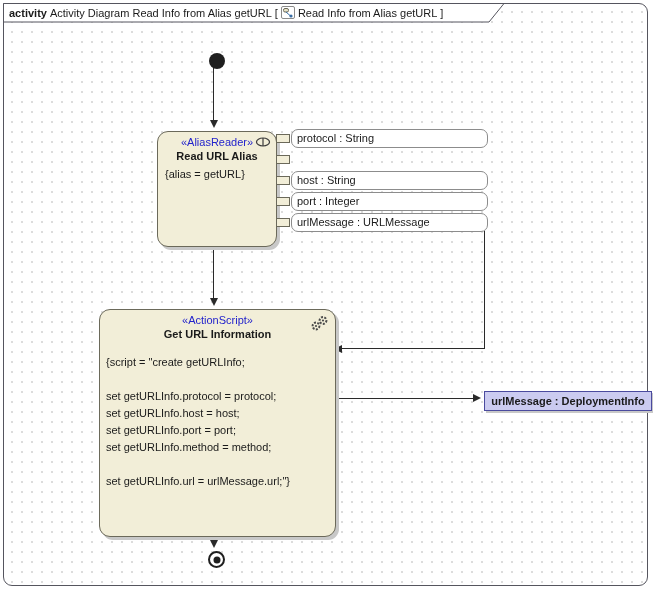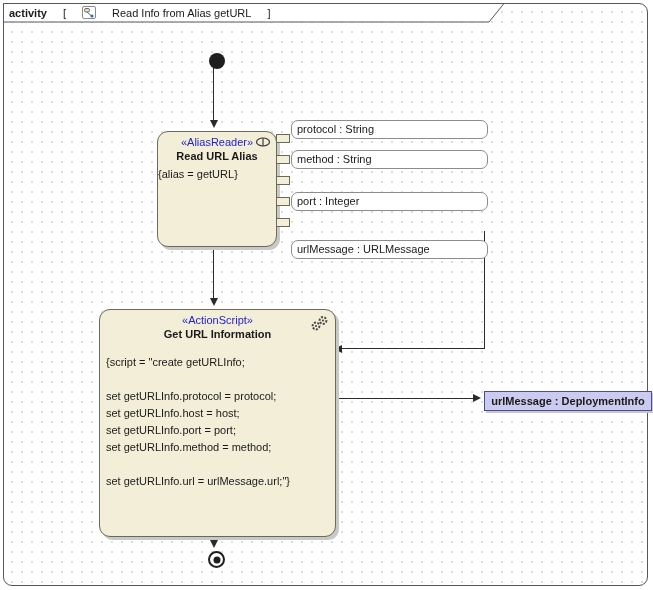--- a/index.html
+++ b/index.html
@@ -15,21 +15,21 @@
     border:1px solid #55555E;
     border-radius:0 9px 9px 9px;
     background-color:#FFFFFF;
     background-image:radial-gradient(circle, #DCDCDC 1px, transparent 1.2px);
     background-size:10px 10px;
     background-position:3px 3px;
   }
   .frame-tab { position:absolute; left:3px; top:3px; width:502px; height:20px; }
   .tab-text {
     position:absolute; left:6px; top:0; height:19px;
-    display:flex; align-items:center; gap:16px; white-space:nowrap;
+    display:flex; align-items:center; gap:3px; white-space:nowrap;
   }
   .kw { font-weight:bold; }
   .edge { position:absolute; background:#2A2A2A; }
   .arrow { position:absolute; width:0; height:0; }
   .arrow.down  { border-left:4px solid transparent; border-right:4px solid transparent; border-top:8px solid #2A2A2A; }
   .arrow.left  { border-top:4px solid transparent; border-bottom:4px solid transparent; border-right:8px solid #2A2A2A; }
   .arrow.right { border-top:4px solid transparent; border-bottom:4px solid transparent; border-left:8px solid #2A2A2A; }
   .initial-node {
     position:absolute; left:205px; top:49px; width:16px; height:16px;
     background:#1F1F1F; border-radius:50%;
@@ -44,21 +44,21 @@
   }
   .action-node {
     position:absolute; box-sizing:border-box;
     background:#F2EED8; border:1px solid #6B695A; border-radius:11px;
     box-shadow:3px 3px 0 #C8C8C8;
   }
   .node1 { left:153px; top:127px; width:120px; height:116px; }
   .node2 { left:95px;  top:305px; width:237px; height:228px; }
   .stereotype { text-align:center; color:#2222CC; margin-top:4px; }
   .node-name  { text-align:center; font-weight:bold; margin-top:2px; }
-  .node1-body { margin-top:6px; padding-left:0; }
+  .node1-body { margin-top:6px; padding-left:7px; }
   .node2-body { position:absolute; left:6px; top:44px; right:3px; }
   .script-line { height:17px; line-height:17px; white-space:nowrap; overflow:hidden; }
   .corner-icon { position:absolute; right:5px; top:5px; }
   .pin {
     position:absolute; left:272px; width:14px; height:9px; box-sizing:border-box;
     background:#F2EED8; border:1px solid #6B695A;
   }
   .pin-label {
     position:absolute; left:287px; width:197px; height:19px; box-sizing:border-box;
     background:#FFFFFF; border:1px solid #8C8C8C; border-radius:7px;
@@ -85,24 +85,24 @@
   <div class="edge" style="left:480px; top:227px; width:1px; height:118px;"></div>
   <div class="edge" style="left:337px; top:344px; width:144px; height:1px;"></div>
   <div class="arrow left" style="left:330px; top:341px;"></div>
 
   <div class="edge" style="left:330px; top:394px; width:140px; height:1px;"></div>
   <div class="arrow right" style="left:469px; top:390px;"></div>
 
   <div class="edge" style="left:209px; top:478px; width:1px; height:58px;"></div>
   <div class="arrow down" style="left:206px; top:536px;"></div>
 
-  <div class="pin-label" style="top:116px;">protocol : String</div>
-  <div class="pin-label" style="top:146px;">method : String</div>
+  <div class="pin-label" style="top:125px;">protocol : String</div>
+  <div class="pin-label" style="top:167px;">host : String</div>
   <div class="pin-label" style="top:188px;">port : Integer</div>
-  <div class="pin-label" style="top:209px;margin-top:27px;">urlMessage : URLMessage</div>
+  <div class="pin-label" style="top:209px;">urlMessage : URLMessage</div>
 
   <div class="initial-node"></div>
 
   <div class="action-node node1">
     <div class="stereotype">«AliasReader»</div>
     <span class="corner-icon">
       <svg width="16" height="10" viewBox="0 0 16 10">
           <ellipse cx="8" cy="5" rx="6.5" ry="4" fill="none" stroke="#3A3A3A" stroke-width="1.2"></ellipse>
           <line x1="8" y1="1" x2="8" y2="9" stroke="#3A3A3A" stroke-width="1.2"></line>
         </svg>
@@ -147,20 +147,21 @@
   </div>
 
 </div>
 
 <div class="frame-tab">
   <svg width="502" height="20" viewBox="0 0 502 20" style="position:absolute;left:0;top:0;">
     <polygon points="0.5,0.5 501,0.5 486,19 0.5,19" fill="#FFFFFF" stroke="#55555E" stroke-width="1"></polygon>
   </svg>
   <div class="tab-text">
     <span class="kw">activity</span>
+    <span>Activity Diagram Read Info from Alias getURL</span>
     <span>[</span>
     <span style="display:inline-flex;">
       <svg width="14" height="13" viewBox="0 0 14 13">
         <rect x="0.5" y="0.5" width="13" height="12" rx="1.5" fill="#FFFFFF" stroke="#8A8A8A"></rect>
         <rect x="2.5" y="2.5" width="5" height="3.5" rx="1.5" fill="#E8E4C8" stroke="#6B695A"></rect>
         <line x1="5" y1="6" x2="9" y2="9.5" stroke="#3A6EA5"></line>
         <circle cx="10" cy="10" r="1.6" fill="#3A6EA5"></circle>
       </svg>
     </span>
     <span>Read Info from Alias getURL</span>

